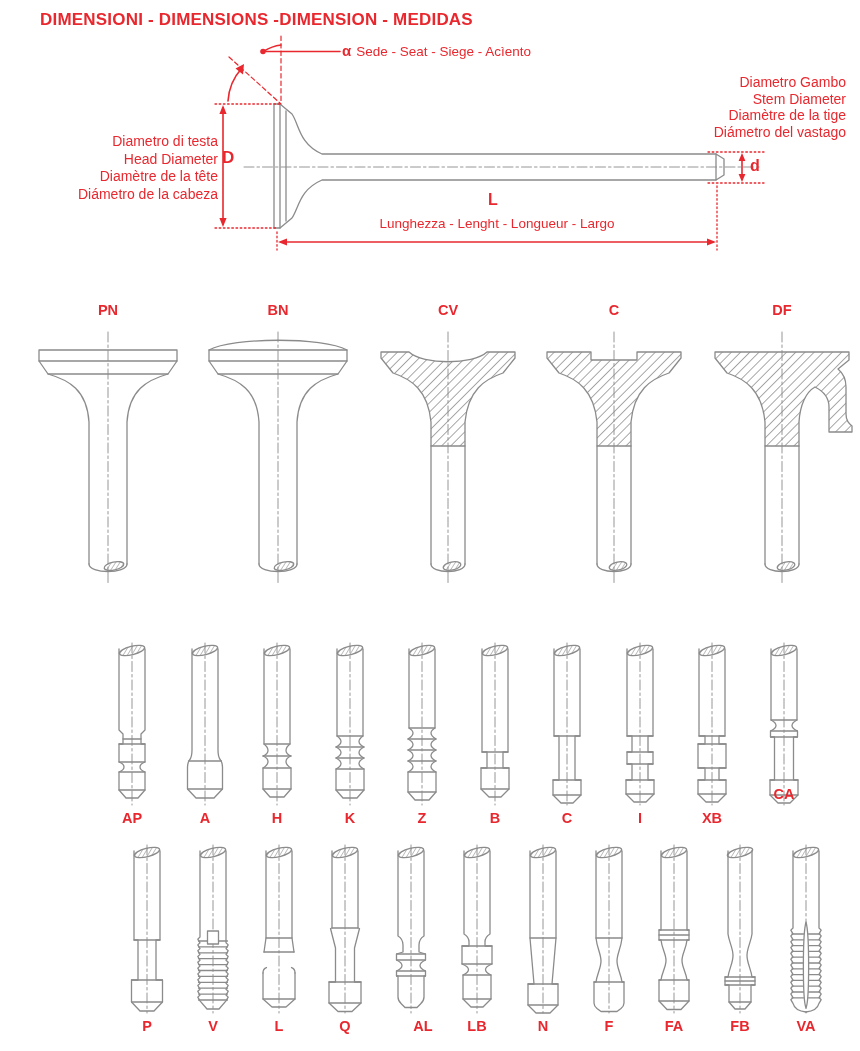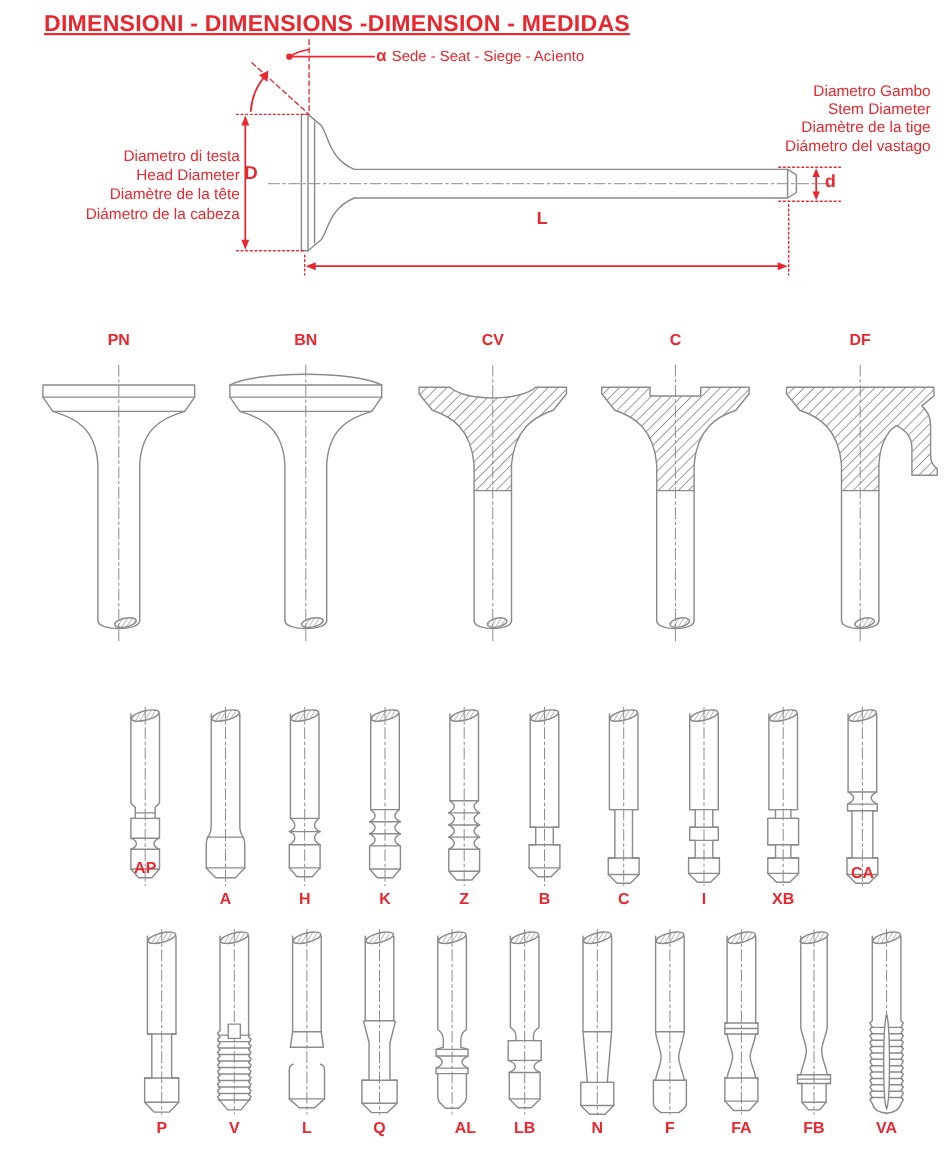--- a/index.html
+++ b/index.html
@@ -1,20 +1,20 @@
 <!DOCTYPE html>
 <html style="--accent: #e8282e; --line: #8b8b8b;"><head>
 <meta charset="utf-8">
 <style>
   :root{ --accent:#e8282e; --line:#8b8b8b; }
   html,body{margin:0;padding:0;background:#fff;}
   #page{position:relative;width:860px;height:1051px;background:#fff;overflow:hidden;
         font-family:"Liberation Sans",sans-serif;}
-  .title{position:absolute;left:40px;color:var(--accent);font-weight:bold;font-size:21px;
-         letter-spacing:.2px;white-space:nowrap;text-decoration:underline;}
+  .title{position:absolute;left:40px;color:var(--accent);font-weight:bold;font-size:17px;
+         letter-spacing:.2px;white-space:nowrap;}
   .dimblock{position:absolute;color:var(--accent);font-size:13.5px;line-height:17.5px;white-space:nowrap;}
   .dimletter{position:absolute;color:var(--accent);font-weight:bold;font-size:16px;}
   .code{position:absolute;transform:translateX(-50%);color:var(--accent);font-weight:bold;
         font-size:14.5px;white-space:nowrap;}
   .fig{position:absolute;}
   .fig path,.fig line,.fig ellipse,.fig rect,.fig circle{stroke:var(--line);stroke-width:1.3;fill:none;
         stroke-linejoin:round;stroke-linecap:round;}
   .fig .hatch{fill:url(#hatch);}
   .fig .hatchS{fill:url(#hatchS);}
   .fig .cl{stroke-dasharray:10 3 2.5 3;stroke-width:.9;}
@@ -93,20 +93,21 @@
   <div class="dimblock" style="right:14px;top:74px;text-align:right;line-height:16.5px;font-size:14px">
     <span style="display:block">Diametro Gambo</span>
     <span style="display:block">Stem Diameter</span>
     <span style="display:block">Diamètre de la tige</span>
     <span style="display:block">Diámetro del vastago</span>
   </div>
 
   <div class="dimletter" style="left:222px;top:148px;font-size:17px">D</div>
   <div class="dimletter" style="left:750px;top:157px">d</div>
   <div class="dimletter" style="left:488px;top:191px">L</div>
+  <div class="dimblock" style="left:287px;width:420px;top:215px;text-align:center">Lunghezza - Lenght - Longueur - Largo</div>
 
 
   <div class="code" style="left:108px;top:302px">PN</div>
   <div class="code" style="left:278px;top:302px">BN</div>
   <div class="code" style="left:448px;top:302px">CV</div>
   <div class="code" style="left:614px;top:302px">C</div>
   <div class="code" style="left:782px;top:302px">DF</div>
 
   <svg class="fig" style="left:33px;top:330px" width="150" height="258" viewBox="0 0 150 258">
     <line class="cl" x1="75" y1="2" x2="75" y2="254"></line>
@@ -217,21 +218,21 @@
     <path d="M15 96 H41 M14 104 H42 M14 128 H42 M14 140 H42 M14 154 H42"></path>
   </svg>
 
   <svg class="fig" style="left:756px;top:640px" width="56" height="168" viewBox="0 0 56 168">
     <line class="cl" x1="28" y1="3" x2="28" y2="165"></line>
     <ellipse class="hatchS" cx="28" cy="10.5" rx="13" ry="4.2" transform="rotate(-14 28 10.5)"></ellipse>
     <path d="M15 9 V80 Q20 82.5 20 85.5 Q20 88.5 14.5 91 V97 H18.5 V140 H14 V155 L22 163 H34 L42 155 V140 H37.5 V97 H41.5 V91 Q36 88.5 36 85.5 Q36 82.5 41 80 V9"></path>
     <path d="M15 80 H41 M14.5 91 H41.5 M14.5 97 H41.5 M14 140 H42 M14 155 H42"></path>
   </svg>
 
-  <div class="code" style="left:132px;top:782px">AP</div>
+  <div class="code" style="left:132px;top:810px">AP</div>
   <div class="code" style="left:205px;top:810px">A</div>
   <div class="code" style="left:277px;top:810px">H</div>
   <div class="code" style="left:350px;top:810px">K</div>
   <div class="code" style="left:422px;top:810px">Z</div>
   <div class="code" style="left:495px;top:810px">B</div>
   <div class="code" style="left:567px;top:810px">C</div>
   <div class="code" style="left:640px;top:810px">I</div>
   <div class="code" style="left:712px;top:810px">XB</div>
   <div class="code" style="left:784px;top:786px">CA</div>
 

